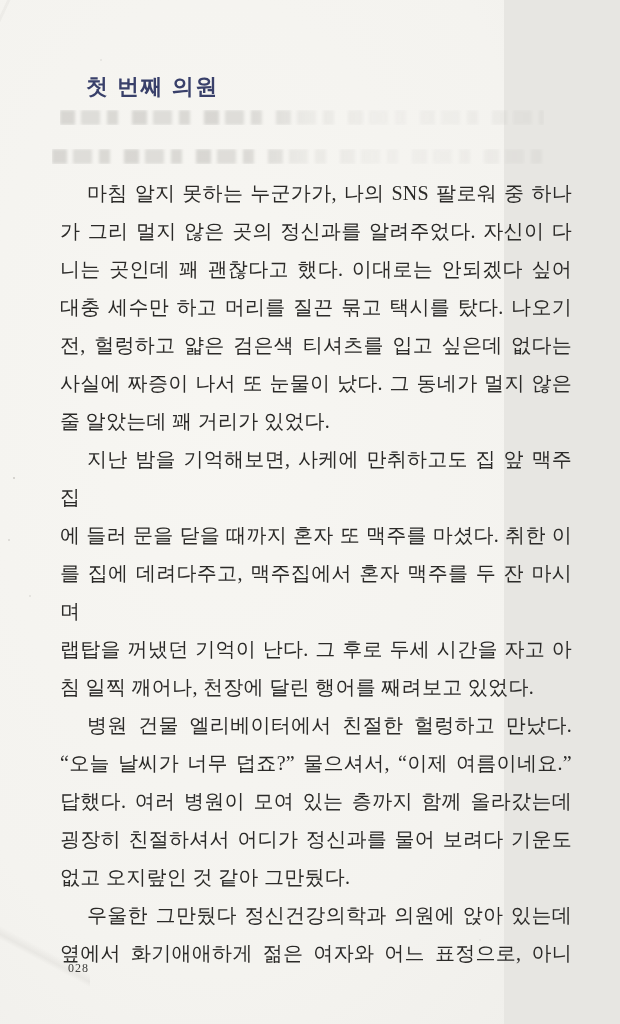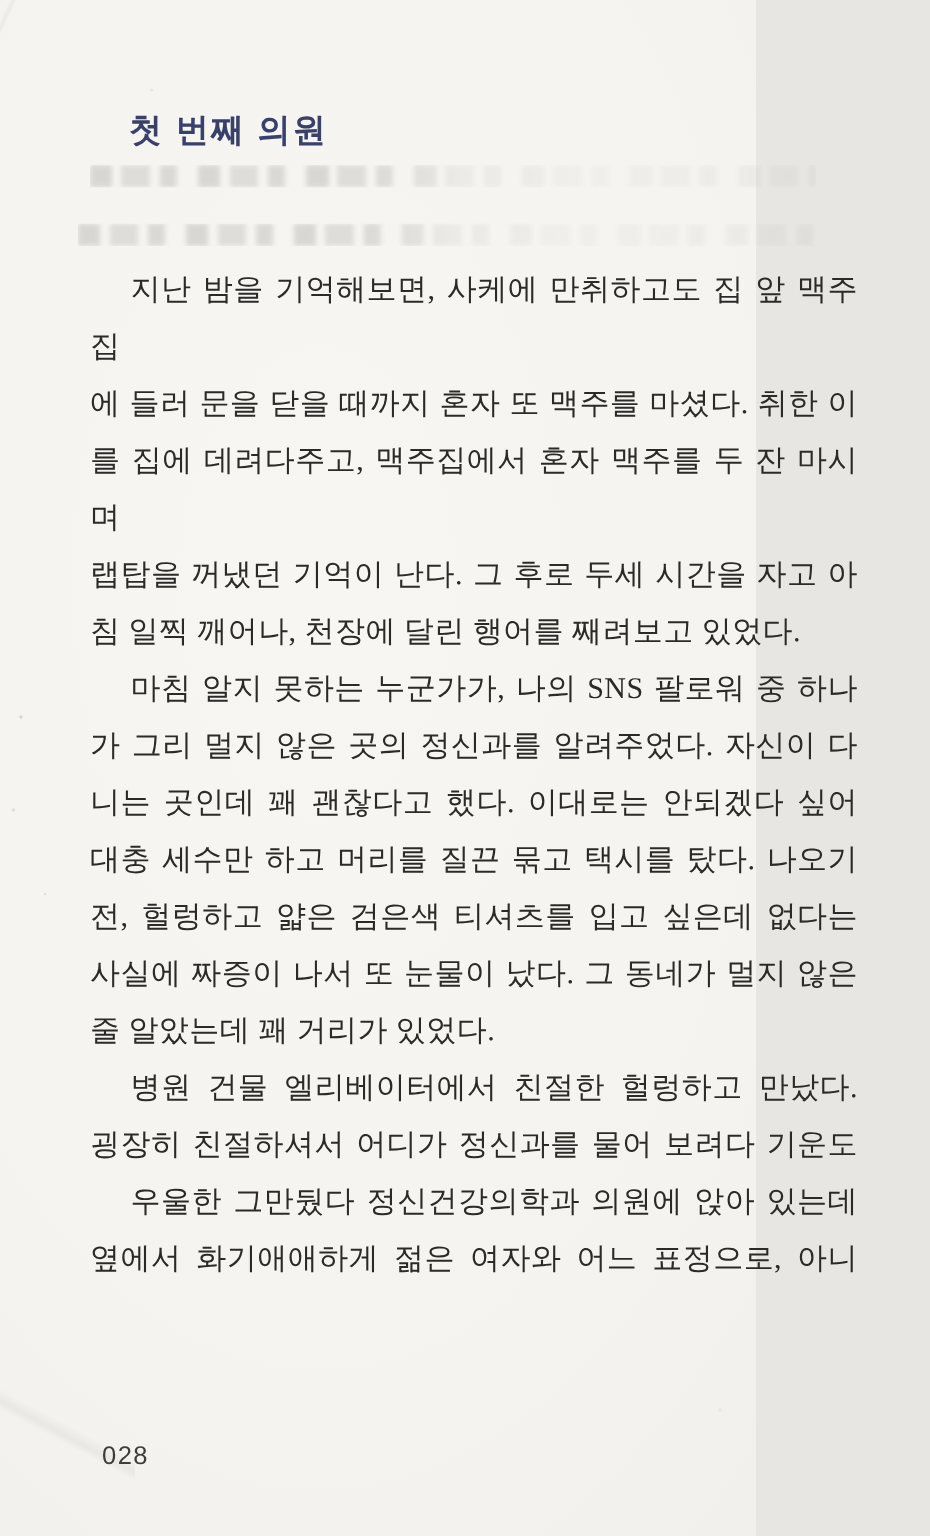--- a/index.html
+++ b/index.html
@@ -86,58 +86,61 @@
     text-align-last: justify;
     min-height: 38px;
   }
   .line.first { text-indent: 27px; }
   .line.end   { text-align-last: left; }
 
   .page-number {
     position: absolute;
     left: 68px;
     top: 961px;
-    font-family: Liberation Sans, sans-serif;
-    font-size: 17px;
+    font-family: Liberation Serif, serif;
+    font-size: 12px;
     letter-spacing: 1px;
     color: var(--page-number-color, #3c3c3a);
   }
 </style>
 </head>
 <body>
 
 <main class="book-page">
   <div class="paper-texture"></div>
   <div class="crease"></div>
 
   <h1 class="chapter-title">첫 번째 의원</h1>
 
   <div class="ghost-row row-1"></div>
   <div class="ghost-row row-2"></div>
 
   <section class="body-text">
       <div class="paragraph">
-        <div class="line first">지난 밤을 기억해보면, 사케에 만취하고도 집 앞 맥주집</div>
-        <div class="line">에 들러 문을 닫을 때까지 혼자 또 맥주를 마셨다. 취한 이</div>
-        <div class="line">를 집에 데려다주고, 맥주집에서 혼자 맥주를 두 잔 마시며</div>
-        <div class="line">랩탑을 꺼냈던 기억이 난다. 그 후로 두세 시간을 자고 아</div>
-        <div class="line end">침 일찍 깨어나, 천장에 달린 행어를 째려보고 있었다.</div>
-      </div>
-      <div class="paragraph">
         <div class="line first">마침 알지 못하는 누군가가, 나의 SNS 팔로워 중 하나</div>
         <div class="line">가 그리 멀지 않은 곳의 정신과를 알려주었다. 자신이 다</div>
         <div class="line">니는 곳인데 꽤 괜찮다고 했다. 이대로는 안되겠다 싶어</div>
         <div class="line">대충 세수만 하고 머리를 질끈 묶고 택시를 탔다. 나오기</div>
         <div class="line">전, 헐렁하고 얇은 검은색 티셔츠를 입고 싶은데 없다는</div>
         <div class="line">사실에 짜증이 나서 또 눈물이 났다. 그 동네가 멀지 않은</div>
         <div class="line end">줄 알았는데 꽤 거리가 있었다.</div>
       </div>
       <div class="paragraph">
+        <div class="line first">지난 밤을 기억해보면, 사케에 만취하고도 집 앞 맥주집</div>
+        <div class="line">에 들러 문을 닫을 때까지 혼자 또 맥주를 마셨다. 취한 이</div>
+        <div class="line">를 집에 데려다주고, 맥주집에서 혼자 맥주를 두 잔 마시며</div>
+        <div class="line">랩탑을 꺼냈던 기억이 난다. 그 후로 두세 시간을 자고 아</div>
+        <div class="line end">침 일찍 깨어나, 천장에 달린 행어를 째려보고 있었다.</div>
+      </div>
+      <div class="paragraph">
         <div class="line first">병원 건물 엘리베이터에서 친절한 헐렁하고 만났다.</div>
+        <div class="line">“오늘 날씨가 너무 덥죠?” 물으셔서, “이제 여름이네요.”</div>
+        <div class="line">답했다. 여러 병원이 모여 있는 층까지 함께 올라갔는데</div>
         <div class="line">굉장히 친절하셔서 어디가 정신과를 물어 보려다 기운도</div>
+        <div class="line end">없고 오지랖인 것 같아 그만뒀다.</div>
       </div>
       <div class="paragraph">
         <div class="line first">우울한 그만뒀다 정신건강의학과 의원에 앉아 있는데</div>
         <div class="line">옆에서 화기애애하게 젊은 여자와 어느 표정으로, 아니</div>
       </div>
     </section>
 
   <div class="page-number">028</div>
 </main>
 

